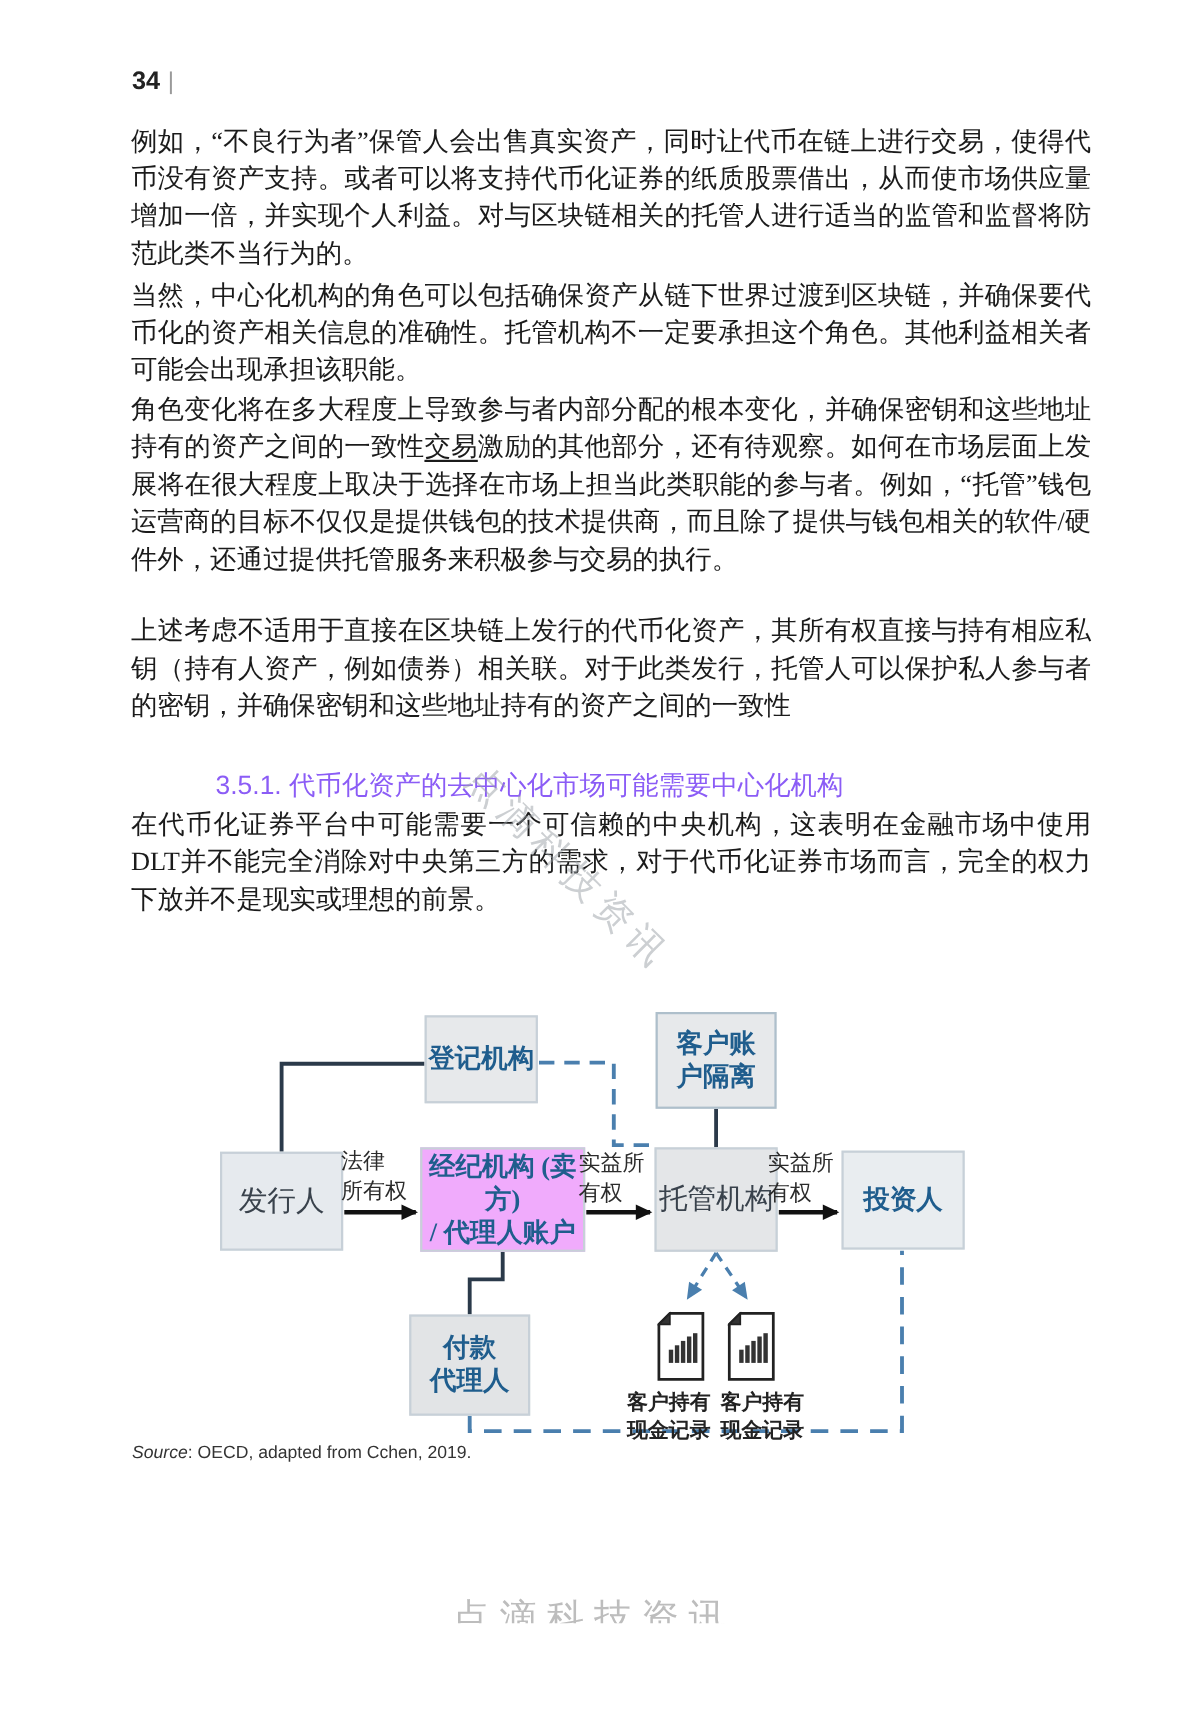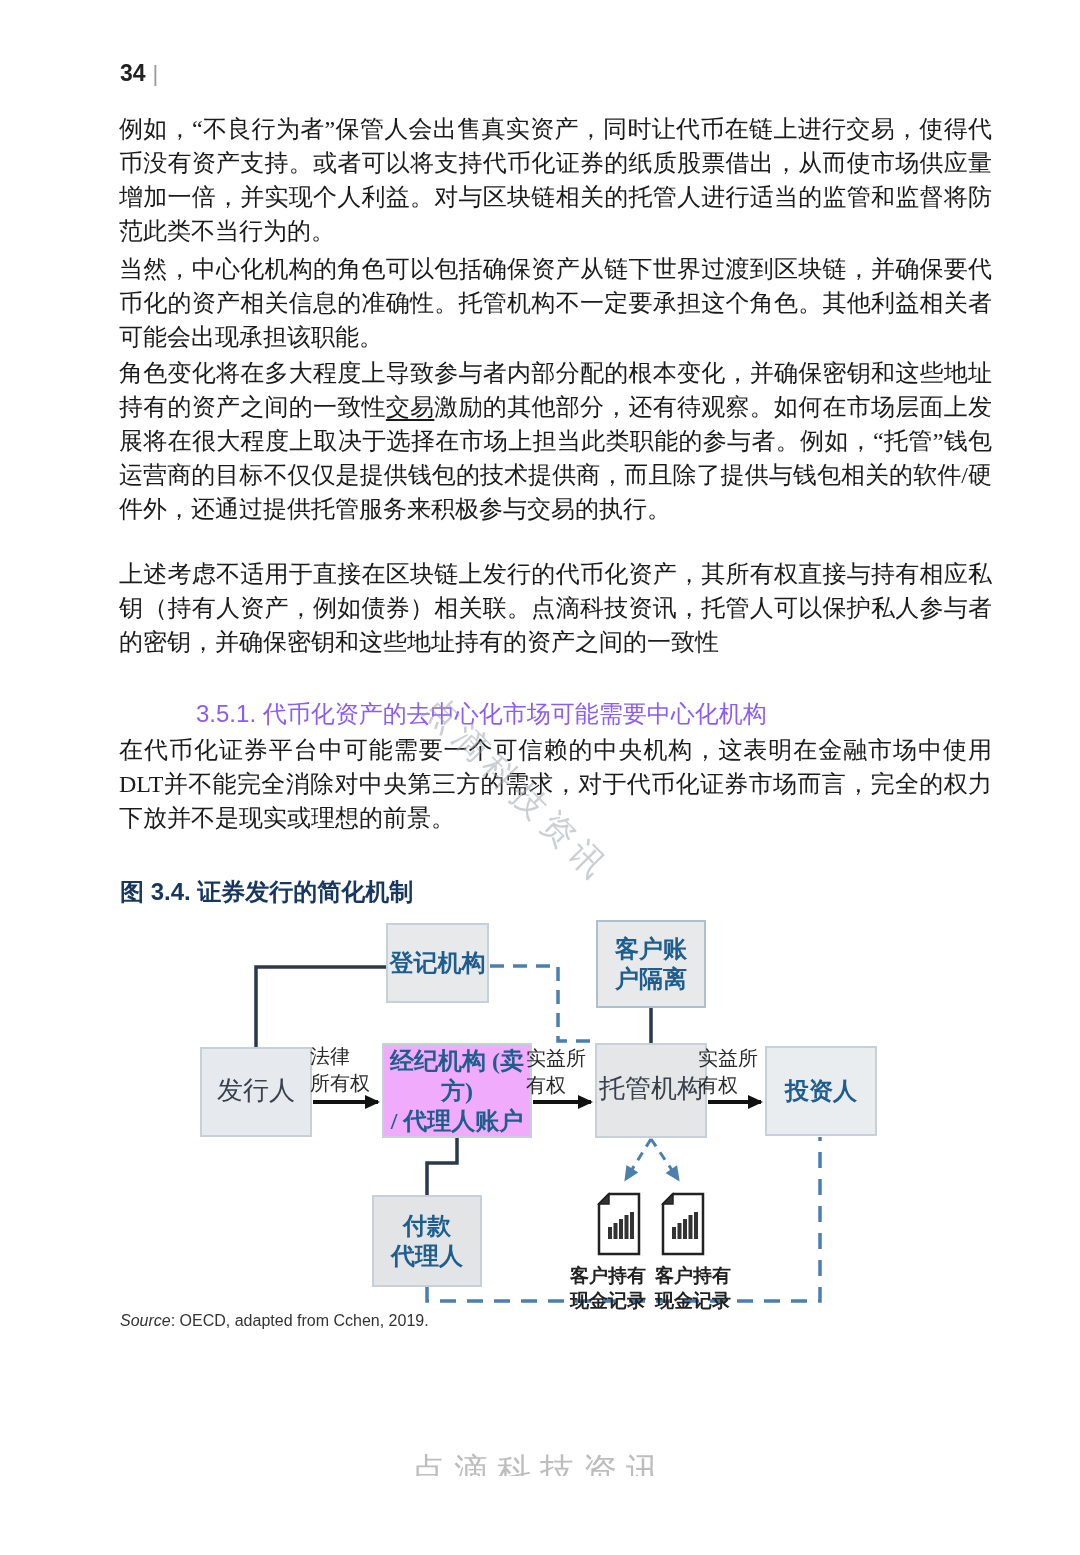--- a/index.html
+++ b/index.html
@@ -18,21 +18,21 @@
            font-weight:normal;font-size:24px;color:#8b5cf6;}
   .figtitle{position:absolute;left:120px;top:876px;font-family:"Liberation Sans",sans-serif;
             font-weight:bold;font-size:24px;color:#17375e;}
   
   .diagram{position:absolute;left:0;top:915px;width:1080px;height:400px;}
   .connectors{position:absolute;left:0;top:0;width:1080px;height:400px;}
   .box{position:absolute;background:#e7e9eb;border:2px solid #c7d0d8;box-sizing:border-box;
        display:flex;align-items:center;justify-content:center;text-align:center;
        white-space:pre-line;line-height:1.25;}
   .box.blue{color:#1f5d8d;font-weight:bold;font-size:24px;}
-  .box.dark{color:#39424c;font-weight:400;font-size:26px;font-family:Liberation Mono, monospace;}
+  .box.dark{color:#39424c;font-weight:400;font-size:26px;}
   .box-registrar{left:386px;top:8px;width:103px;height:80px;}
   .box-segregation{left:596px;top:5px;width:110px;height:88px;border-color:#aebfcb;}
   .box-issuer{left:200px;top:132px;width:112px;height:90px;background:#e6eaee;}
   .box-broker{left:382px;top:128px;width:150px;height:95px;font-size:23px;background:#f0abfc;}
   .box-custodian{left:595px;top:128px;width:112px;height:95px;background:#e4e6e8;}
   .box-investor{left:765px;top:131px;width:112px;height:90px;background:#e9edf0;}
   .box-paying{left:372px;top:280px;width:110px;height:92px;background:#e2e4e6;}
   .elabel{position:absolute;width:76px;font-size:20px;line-height:27px;color:#2b2b2b;
           text-align:left;white-space:pre-line;}
   .elabel-legal{left:310px;top:128px;}
@@ -59,27 +59,26 @@
 
 <div class="page">
 
   <div class="pagenum-row">
     <span class="pagenum">34</span><span class="pagebar">|</span>
   </div>
 
   <div class="para p1">例如，“不良行为者”保管人会出售真实资产，同时让代币在链上进行交易，使得代币没有资产支持。或者可以将支持代币化证券的纸质股票借出，从而使市场供应量增加一倍，并实现个人利益。对与区块链相关的托管人进行适当的监管和监督将防范此类不当行为的。</div>
   <div class="para p2">当然，中心化机构的角色可以包括确保资产从链下世界过渡到区块链，并确保要代币化的资产相关信息的准确性。托管机构不一定要承担这个角色。其他利益相关者可能会出现承担该职能。</div>
   <div class="para p3"><span>角色变化将在多大程度上导致参与者内部分配的根本变化，并确保密钥和这些地址持有的资产之间的一致性</span><span class="u">交易</span><span>激励的其他部分，还有待观察。如何在市场层面上发展将在很大程度上取决于选择在市场上担当此类职能的参与者。例如，“托管”钱包运营商的目标不仅仅是提供钱包的技术提供商，而且除了提供与钱包相关的软件/硬件外，还通过提供托管服务来积极参与交易的执行。</span></div>
-  <div class="para p4">上述考虑不适用于直接在区块链上发行的代币化资产，其所有权直接与持有相应私钥（持有人资产，例如债券）相关联。点滴科技资讯，托管人可以保护私人参与者的密钥，并确保密钥和这些地址持有的资产之间的一致性</div>
+  <div class="para p4">上述考虑不适用于直接在区块链上发行的代币化资产，其所有权直接与持有相应私钥（持有人资产，例如债券）相关联。对于此类发行，托管人可以保护私人参与者的密钥，并确保密钥和这些地址持有的资产之间的一致性</div>
 
   <h3 class="heading">3.5.1. 代币化资产的去中心化市场可能需要中心化机构</h3>
 
   <div class="para p5">在代币化证券平台中可能需要一个可信赖的中央机构，这表明在金融市场中使用DLT并不能完全消除对中央第三方的需求，对于代币化证券市场而言，完全的权力下放并不是现实或理想的前景。</div>
 
-  <div class="figtitle">图 3.4. 证券发行的简化机制</div>
 
   <div class="diagram">
 
     <svg class="connectors" viewBox="0 0 1080 400" xmlns="http://www.w3.org/2000/svg">
       <defs>
         <marker id="arrB" markerUnits="userSpaceOnUse" markerWidth="18" markerHeight="16" refX="14" refY="8" orient="auto">
           <path d="M1,1 L16,8 L1,15 z" fill="#111"></path>
         </marker>
         <marker id="arrBlue" markerUnits="userSpaceOnUse" markerWidth="18" markerHeight="16" refX="13" refY="8" orient="auto">
           <path d="M1,1 L16,8 L1,15 z" fill="#4a7fae"></path>

